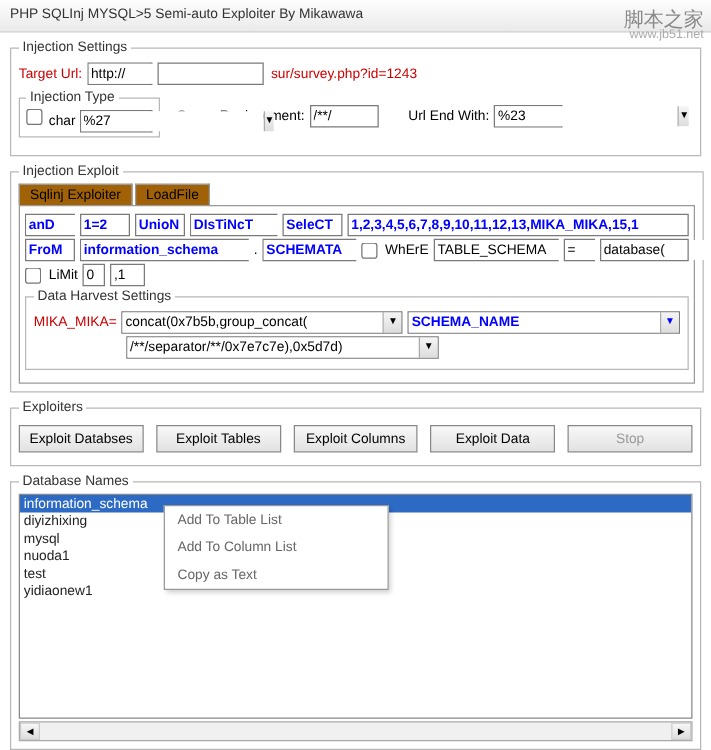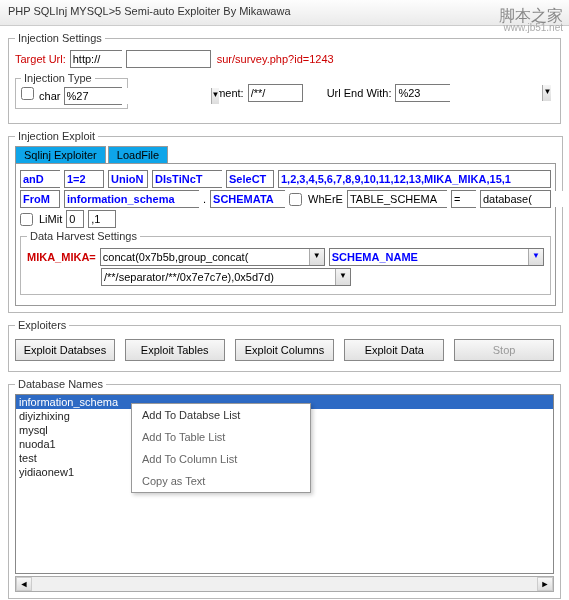--- a/index.html
+++ b/index.html
@@ -24,21 +24,21 @@
 .btn-row { display: flex; gap: 10px; margin: 4px 0; }
 .btn-row button { flex: 1; }
 .db-list { border: 1px solid #888; background: #fff; height: 180px; position: relative; overflow: hidden; }
 .db-item { padding: 1px 3px; color: #222; }
 .db-item.sel { background: #2d6ac4; color: #fff; }
 .ctxmenu { position: absolute; left: 115px; top: 8px; width: 180px; background: #fff; border: 1px solid #999; box-shadow: 2px 2px 4px rgba(0,0,0,0.2); }
 .ctxmenu div { padding: 5px 10px; color: #666; }
 .scrollbar { height: 16px; border: 1px solid #aaa; background: #f0f0f0; display: flex; justify-content: space-between; margin-top: 2px; }
 .scrollbar span { width: 16px; text-align: center; background: linear-gradient(#f8f8f8,#ddd); border: 1px solid #ccc; font-size: 9px; line-height: 13px; }
 .inner-fs { border: 1px solid #b8b8b8; padding: 3px 5px; margin-right: 10px; }
-.tab-btn { border: 1px solid #999; border-bottom: none; background: #0ea5e9; padding: 2px 8px; display: inline-block; margin-right: -1px; text-align: right; }
+.tab-btn { border: 1px solid #999; border-bottom: none; background: #a16207; padding: 2px 8px; display: inline-block; margin-right: -1px; text-align: right; }
 </style>
 </head>
 <body>
 
 <div class="titlebar">
   <span>PHP SQLInj MYSQL&gt;5 Semi-auto Exploiter By Mikawawa</span>
   <span class="watermark">脚本之家</span>
   <span class="wm-sub">www.jb51.net</span>
 </div>
 
@@ -119,21 +119,21 @@
     </div>
     <div class="row">
       <input type="checkbox" style="">
       <span>LiMit</span>
       <input type="text" style="width: 18px;" value="0">
       <input type="text" style="width: 28px;" value=",1">
     </div>
     <fieldset>
       <legend>Data Harvest Settings</legend>
       <div class="row">
-        <span class="lbl-red" style="font-weight:bold">MIKA_MIKA=</span>
+        <span class="lbl-red" style="font-weight:normal">MIKA_MIKA=</span>
         <div class="combo" style="width:225px">
               <input value="concat(0x7b5b,group_concat(" style="">
               <span class="arrow">▼</span>
             </div>
         <div class="combo blue-txt" style="flex:1">
               <input class="blue-txt" value="SCHEMA_NAME" style="">
               <span class="arrow">▼</span>
             </div>
       </div>
       <div class="row">
@@ -161,21 +161,20 @@
 <fieldset>
   <legend>Database Names</legend>
   <div class="db-list">
     <div class="db-item sel">information_schema</div>
     <div class="db-item">diyizhixing</div>
     <div class="db-item">mysql</div>
     <div class="db-item">nuoda1</div>
     <div class="db-item">test</div>
     <div class="db-item">yidiaonew1</div>
     <div class="ctxmenu">
-      <div style="color:#333">Add To Databse List</div>
       <div>Add To Table List</div>
       <div>Add To Column List</div>
       <div>Copy as Text</div>
     </div>
   </div>
   <div class="scrollbar">
     <span>◄</span>
     <span>►</span>
   </div>
 </fieldset>

